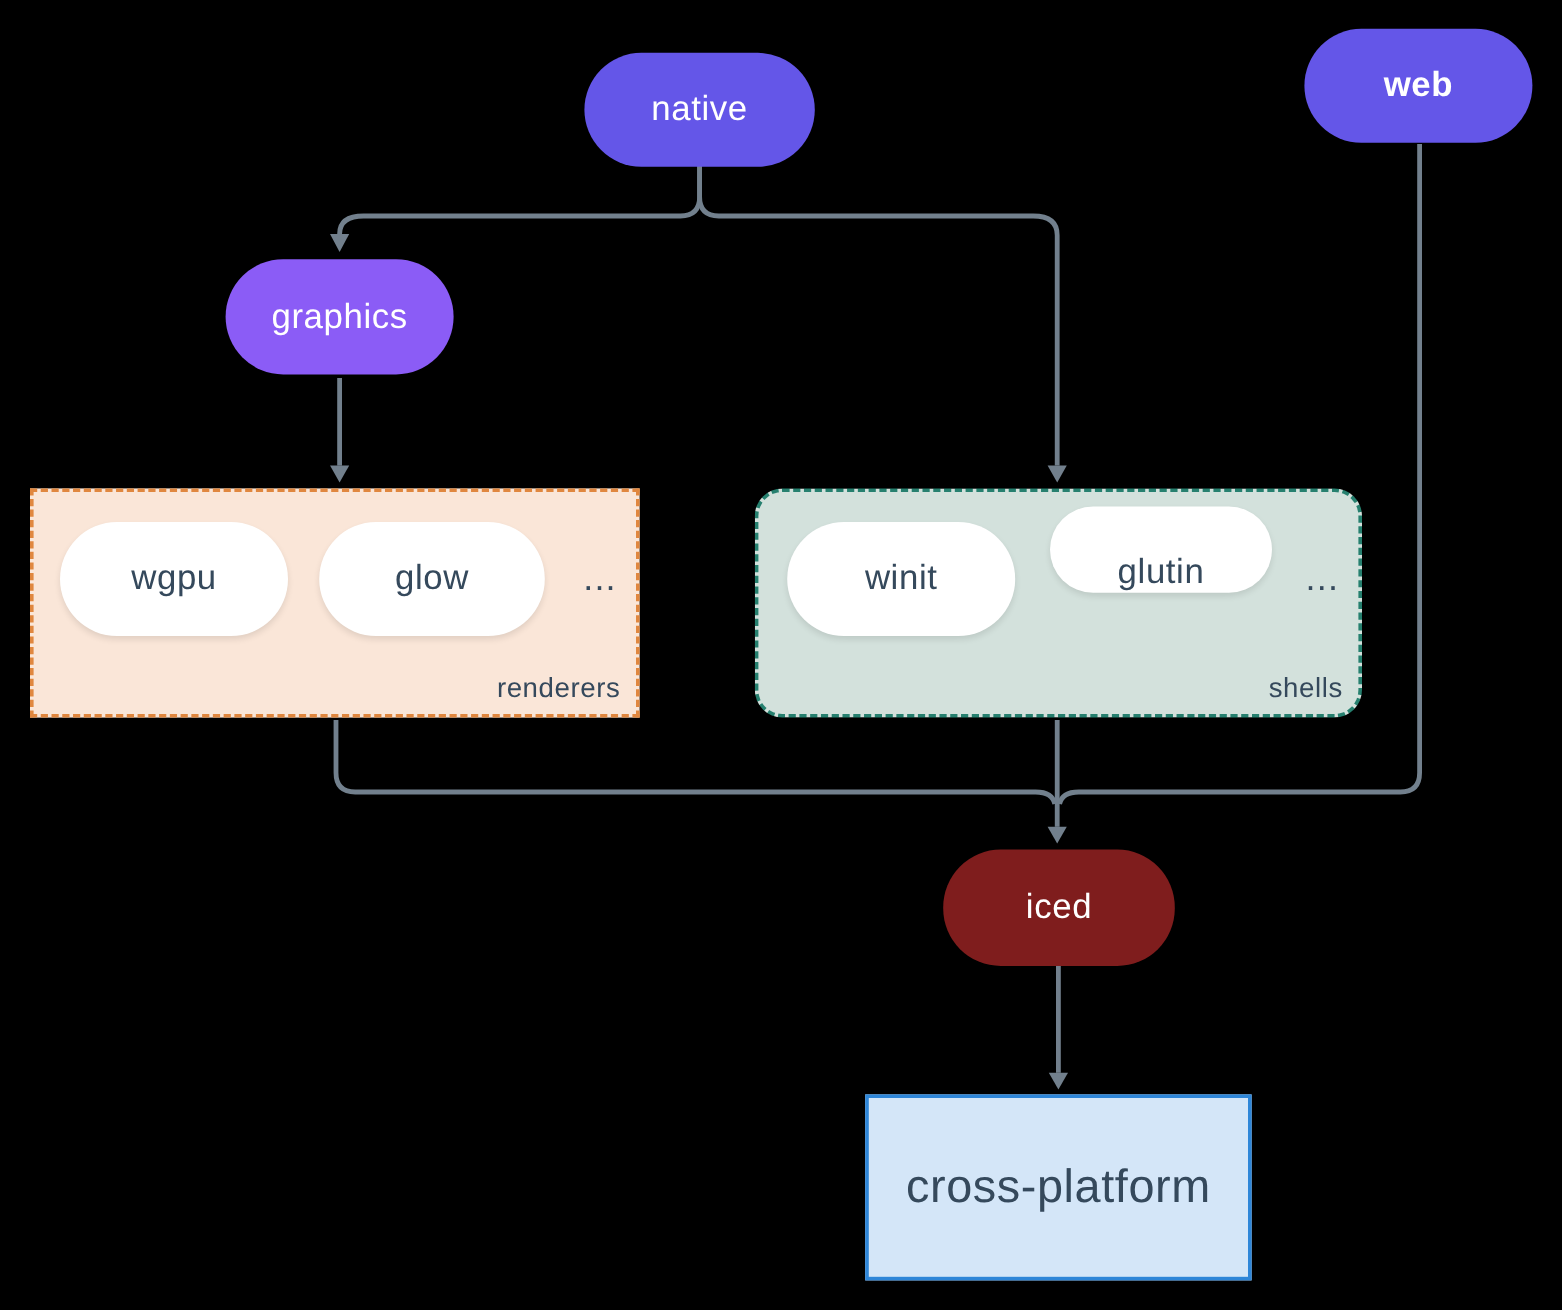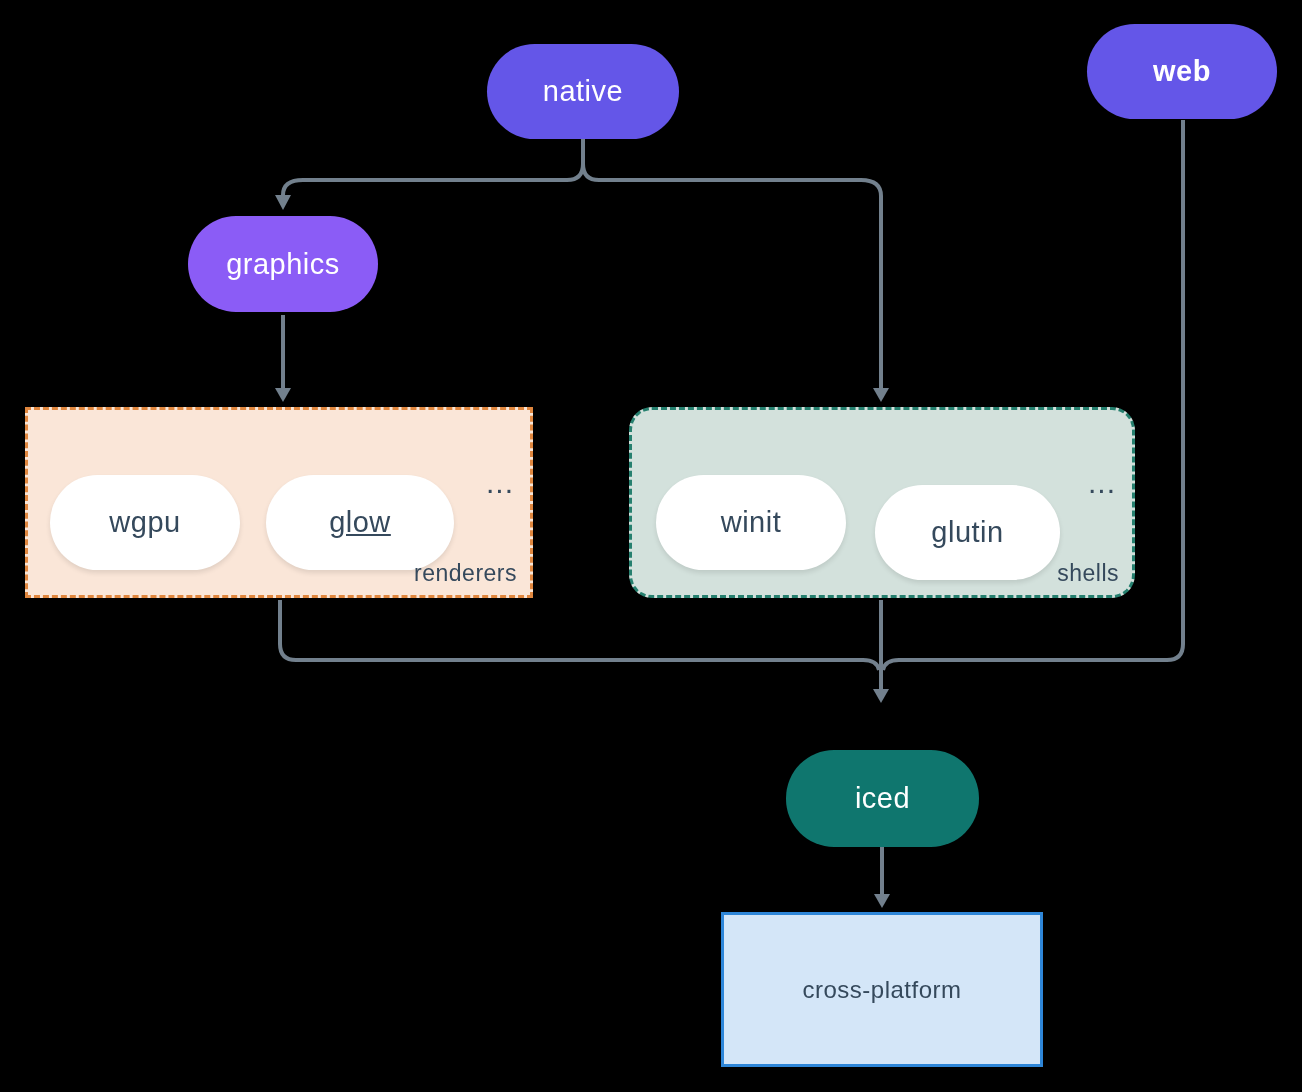--- a/index.html
+++ b/index.html
@@ -25,26 +25,25 @@
     display: flex;
     align-items: center;
     justify-content: center;
     border-radius: 48px;
     font-size: 29px;
     letter-spacing: 0.5px;
     color: #ffffff;
   }
   .pill.purple { background: #6456E8; }
   .pill.orange { background: #8b5cf6; }
-  .pill.blue   { background: #0f766e; margin-top: 42px; }
+  .pill.blue   { background: #7f1d1d; }
   .pill.white  {
     background: #ffffff;
     color: #35495C;
     box-shadow: 0 3px 5px rgba(0,0,0,0.10);
-    margin-top: 40px;
   }
   .group {
     position: absolute;
     box-sizing: border-box;
     border-width: 3px;
     border-style: dashed;
   }
   .group.renderers {
     background: #FAE6D8;
     border-color: #E0873F;
@@ -80,21 +79,21 @@
     width: 322px;
     height: 155px;
     box-sizing: border-box;
     background: #D4E6F8;
     border: 3px solid #2E86D8;
     display: flex;
     flex-direction: column;
     align-items: center;
     justify-content: center;
     color: #35495C;
-    font-size: 24px;
+    font-size: 39px;
     line-height: 48px;
     letter-spacing: 0.5px;
   }
 </style>
 </head>
 <body>
 
 <div class="canvas">
 
   <svg class="connectors" viewBox="0 0 1302 1092" xmlns="http://www.w3.org/2000/svg">
@@ -132,32 +131,32 @@
   </div>
 
   <div class="pill orange" style="left:188px; top:216px; width:190px; height:96px;">
     <span>graphics</span>
   </div>
 
   <div class="group renderers" style="left:25px; top:407px; width:508px; height:191px;">
     <div class="pill white" style="left:22px; top:25px; width:190px; height:95px;">
       <span>wgpu</span>
     </div>
-    <div class="pill white" style="left:238px; top:25px; width:188px; height:95px;text-decoration:underline;">
+    <div class="pill white" style="left:238px; top:25px; width:188px; height:95px;">
       <span>glow</span>
     </div>
     <div class="ellipsis">...</div>
     <div class="group-label">renderers</div>
   </div>
 
   <div class="group shells" style="left:629px; top:407px; width:506px; height:191px;">
     <div class="pill white" style="left:24px; top:25px; width:190px; height:95px;">
       <span>winit</span>
     </div>
-    <div class="pill white" style="left:243px; top:35px; width:185px; height:95px;">
+    <div class="pill white" style="left:243px; top:12px; width:185px; height:72px;align-items:flex-end;">
       <span>glutin</span>
     </div>
     <div class="ellipsis">...</div>
     <div class="group-label">shells</div>
   </div>
 
   <div class="pill blue" style="left:786px; top:708px; width:193px; height:97px;">
     <span>iced</span>
   </div>
 

